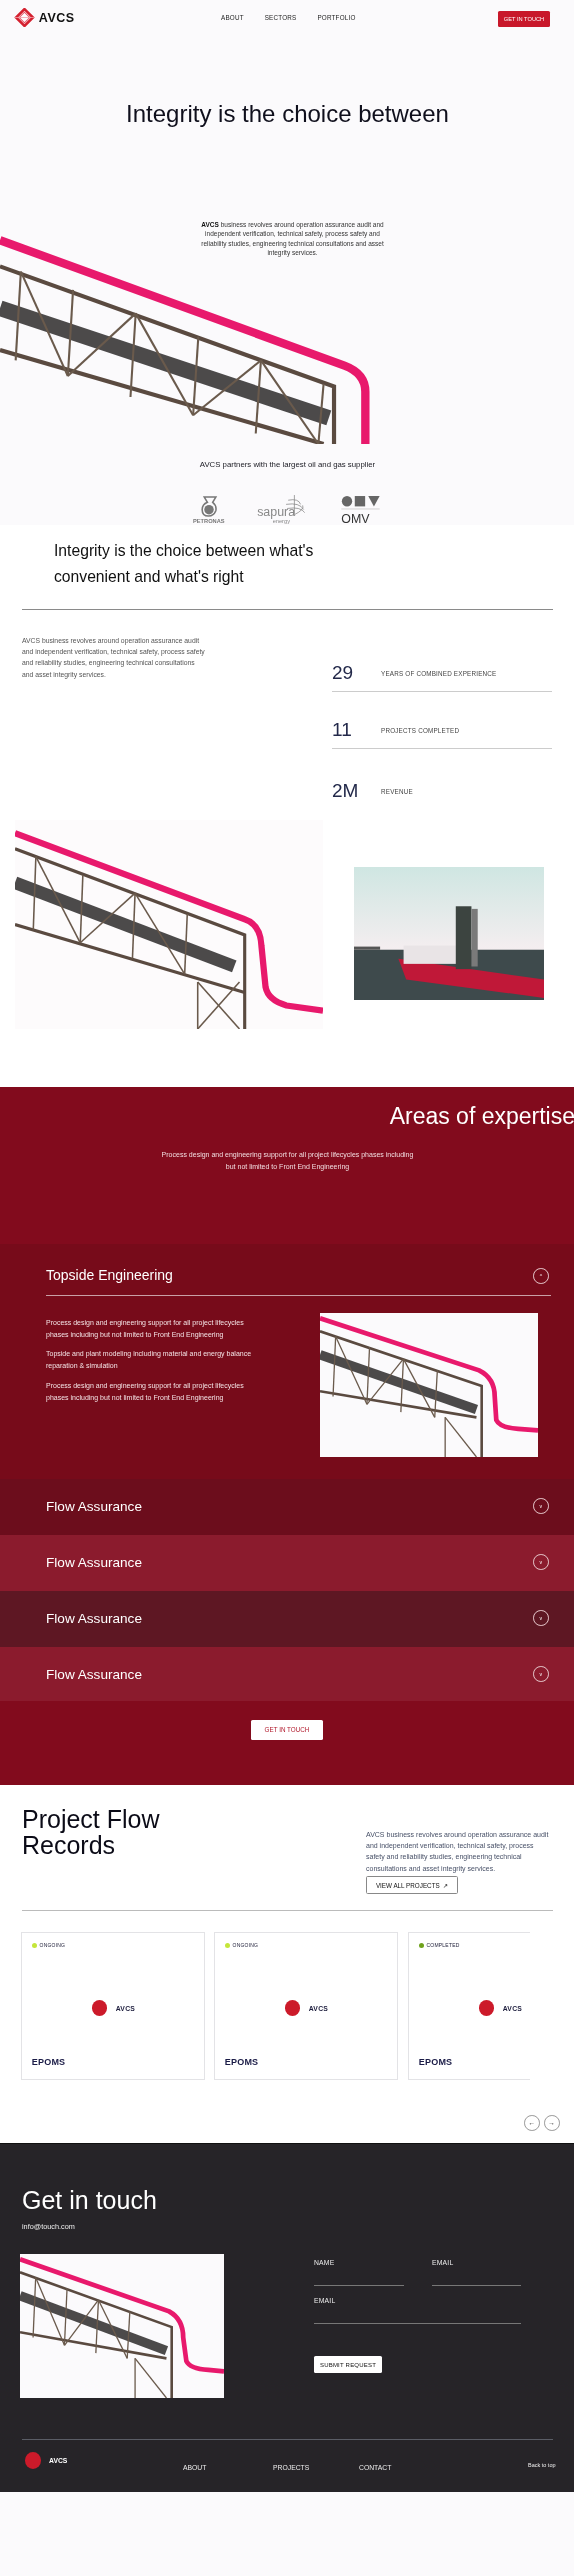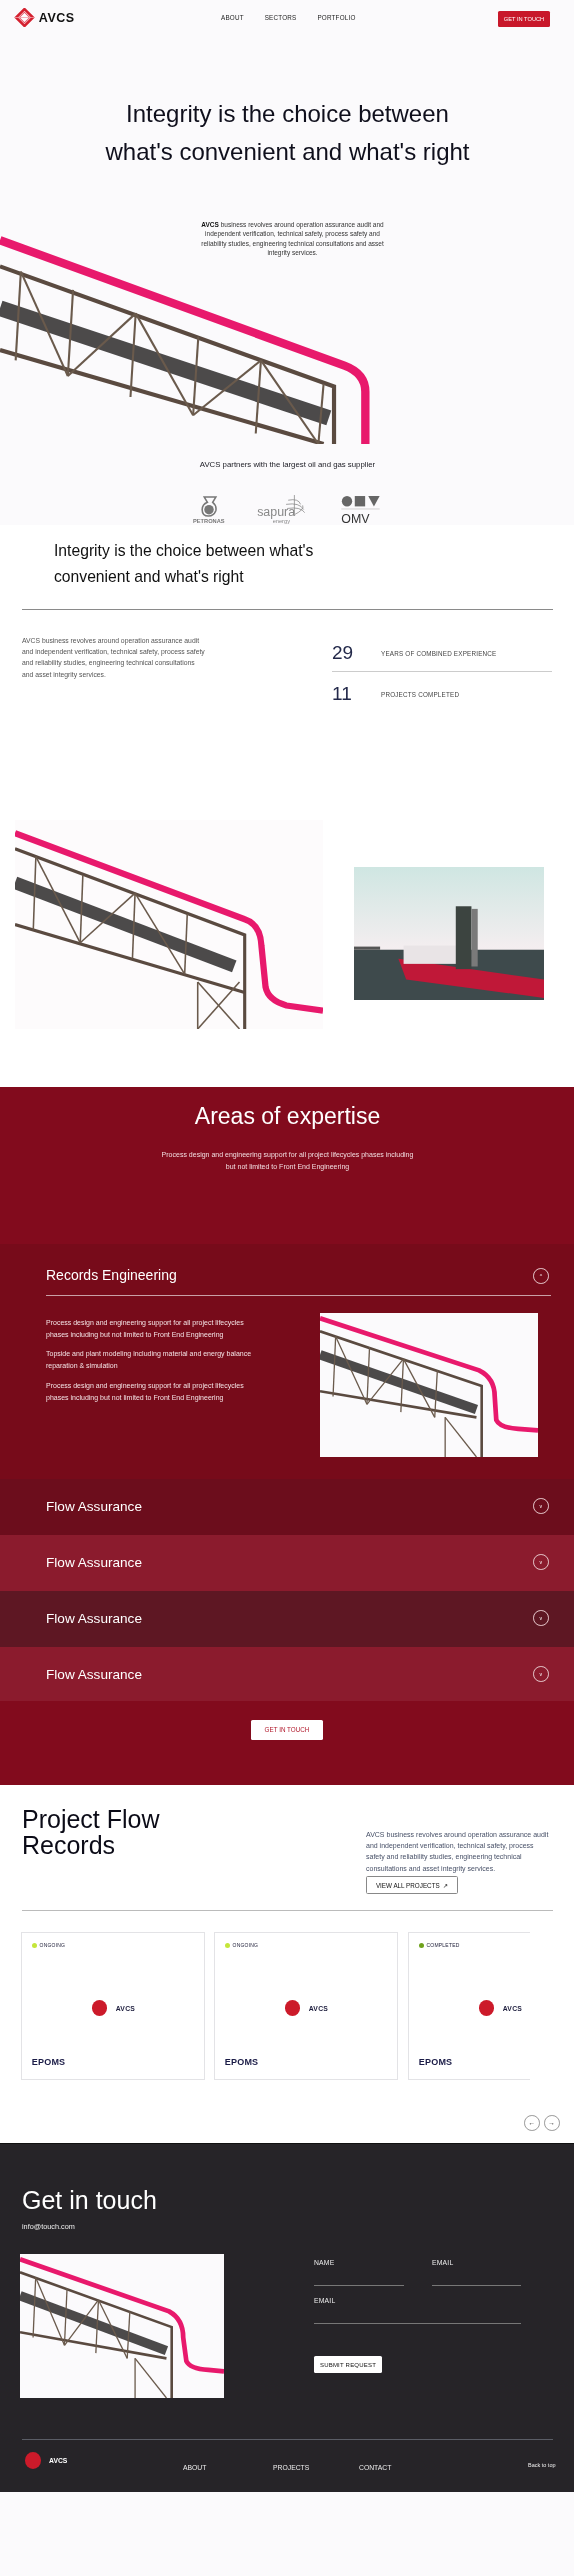--- a/index.html
+++ b/index.html
@@ -24,34 +24,34 @@
   .partners { position: absolute; top: 457px; left: 193px; width: 188px; display: flex; justify-content: space-between; align-items: flex-end; }
   .partner { display: flex; flex-direction: column; align-items: center; color: #666; }
   .partner .pname { font-weight: 700; font-size: 5.7px; color: #777; margin-top: 1px; }
 
   
   .about { position: relative; height: 285px; background: #fff; }
   .about h2 { position: absolute; left: 22px; top: 13px; font-weight: 400; font-size: 15.7px; line-height: 26px; width: 313px; color: #111; margin-left: 32px; }
   .about .rule { position: absolute; left: 22px; width: 531px; top: 84px; height: 0.5px; background: #8a8a8a; }
   .about .desc { position: absolute; left: 22px; top: 110px; width: 183px; font-size: 6.8px; line-height: 11.2px; color: #555; }
   .stats { position: absolute; left: 332px; top: 110px; width: 220px; }
-  .stat { display: flex; align-items: center; height: 37px; border-bottom: 0.5px solid #ccc; }
+  .stat { display: flex; align-items: center; height: 37px; border-bottom: 0.5px solid #ccc; margin-top: 20px; }
   .stat:last-child { border-bottom: none; height: 44px; }
   .stat .num { width: 49px; font-size: 19px; color: #23294a; font-weight: 400; }
   .stat .lbl { font-size: 6.3px; color: #444; letter-spacing: 0.2px; }
 
   
   .gallery { position: relative; height: 277px; background: #fff; }
   .gallery .img1 { position: absolute; left: 14.6px; top: 10.4px; width: 308px; height: 209px; }
   .gallery .img2 { position: absolute; left: 354px; top: 57px; width: 190px; height: 133px; }
 
   
   .expertise { position: relative; background: #820b1d; }
   .exp-head { height: 157px; position: relative; }
-  .exp-head h2 { position: absolute; width: 575px; top: 15.7px; text-align: center; color: #fff; font-weight: 400; font-size: 23px; }
+  .exp-head h2 { position: absolute; width: 575px; top: 15.7px; text-align: right; color: #fff; font-weight: 400; font-size: 23px; }
   .exp-head p { position: absolute; left: 157px; width: 261px; top: 62px; text-align: center; color: #f2dde0; font-size: 7px; line-height: 12px; }
   .acc-open { background: #770b1a; position: relative; height: 235px; }
   .acc-open .title { position: absolute; left: 46px; top: 22.5px; color: #fff; font-size: 14px; }
   .acc-open .toggle { position: absolute; left: 533px; top: 24px; }
   .acc-open .rule { position: absolute; left: 46px; width: 505px; top: 51px; height: 0.5px; background: #c9a0a6; }
   .acc-open .body { position: absolute; left: 46px; top: 73px; width: 219px; }
   .acc-open .body p { color: #f4e3e5; font-size: 7px; line-height: 12px; margin-bottom: 7.3px; }
   .acc-open .img { position: absolute; left: 320px; top: 69px; width: 218px; height: 144px; }
   .acc-row { height: 56px; position: relative; }
   .acc-row .title { position: absolute; left: 46px; top: 20px; color: #fff; font-size: 13.6px; }
@@ -141,21 +141,20 @@
           <line x1="620" y1="285" x2="610" y2="400"></line>
         <line x1="40" y1="70" x2="130" y2="270"></line>
           <line x1="260" y1="150" x2="130" y2="270"></line>
         <line x1="260" y1="150" x2="370" y2="345"></line>
           <line x1="500" y1="240" x2="370" y2="345"></line>
         <line x1="500" y1="240" x2="610" y2="400"></line>
       </g>
     </svg>
     <h1>
       <span>Integrity is the choice between</span><br>
-      <span>what's convenient and what's right</span>
     </h1>
     <p class="lede"><b>AVCS</b><span> business revolves around operation assurance audit and independent verification, technical safety, process safety and reliability studies, engineering technical consultations and asset integrity services.</span></p>
     <div class="partners-title">AVCS partners with the largest oil and gas supplier</div>
     <div class="partners">
       <div class="partner">
         <svg width="18" height="21" viewBox="0 0 34 40">
           <path d="M8,2 L30,2 L24,12 Q32,18 30,28 Q26,38 16,38 Q4,38 4,26 Q4,16 14,12 Z" fill="none" stroke="#777" stroke-width="3"></path>
           <circle cx="17" cy="26" r="9" fill="#777"></circle>
         </svg>
         <span class="pname">PETRONAS</span>
@@ -190,20 +189,24 @@
     <div class="rule"></div>
     <p class="desc">AVCS business revolves around operation assurance audit and independent verification, technical safety, process safety and reliability studies, engineering technical consultations and asset integrity services.</p>
     <div class="stats">
       <div class="stat">
         <span class="num">29</span>
         <span class="lbl">YEARS OF COMBINED EXPERIENCE</span>
       </div>
       <div class="stat">
         <span class="num">11</span>
         <span class="lbl">PROJECTS COMPLETED</span>
+      </div>
+      <div class="stat">
+        <span class="num">2M</span>
+        <span class="lbl">REVENUE</span>
       </div>
     </div>
   </section>
 
   <section class="gallery">
     <svg class="img1" viewBox="0 0 590 400" preserveAspectRatio="none">
       <rect width="590" height="400" fill="#fdfbfc"></rect>
       <path d="M0,25 L440,190 Q470,200 472,240 L480,320 Q485,345 520,355 L590,365" fill="none" stroke="#e8196c" stroke-width="12"></path>
       <path d="M0,55 L440,220 L440,400" fill="none" stroke="#5a4a40" stroke-width="6"></path>
       <path d="M0,120 L420,280" fill="none" stroke="#4c4a4a" stroke-width="24"></path>
@@ -237,21 +240,21 @@
       <rect x="0" y="152" width="50" height="6" fill="#555"></rect>
     </svg>
   </section>
 
   <section class="expertise">
     <div class="exp-head">
       <h2>Areas of expertise</h2>
       <p>Process design and engineering support for all project lifecycles phases including but not limited to Front End Engineering</p>
     </div>
     <div class="acc-open">
-      <div class="title">Records Engineering</div>
+      <div class="title">Topside Engineering</div>
       <div class="toggle">^</div>
       <div class="rule"></div>
       <div class="body">
         <p>Process design and engineering support for all project lifecycles phases including but not limited to Front End Engineering</p>
         <p>Topside and plant modeling including material and energy balance reparation &amp; simulation</p>
         <p>Process design and engineering support for all project lifecycles phases including but not limited to Front End Engineering</p>
       </div>
       <svg class="img" viewBox="0 0 418 276" preserveAspectRatio="none">
         <rect width="418" height="276" fill="#fbfafc"></rect>
         <path d="M0,10 L305,110 Q335,125 335,160 L338,205 Q345,220 380,222 L418,225" fill="none" stroke="#e8196c" stroke-width="9"></path>

